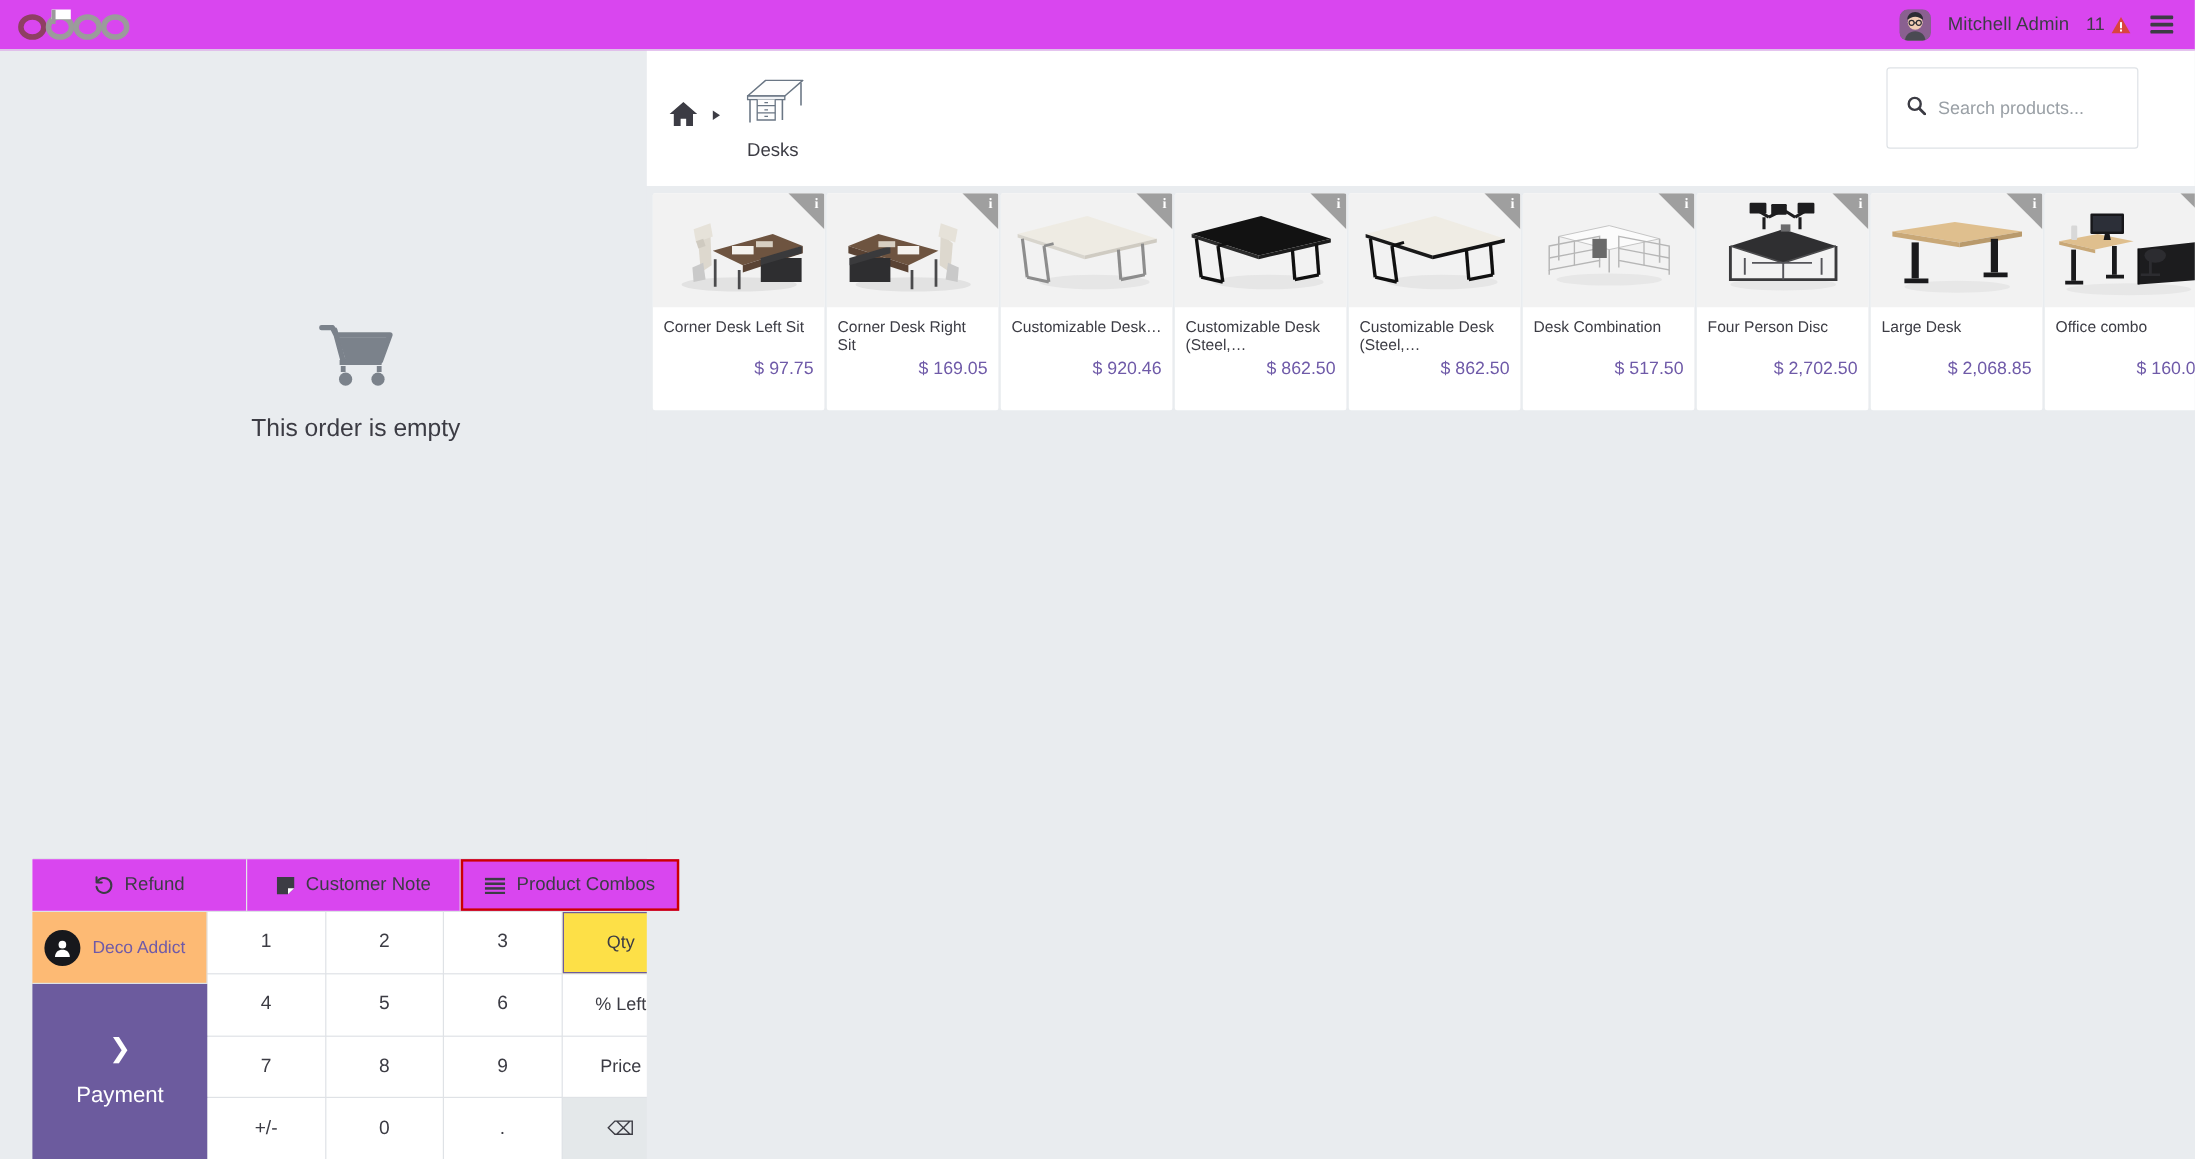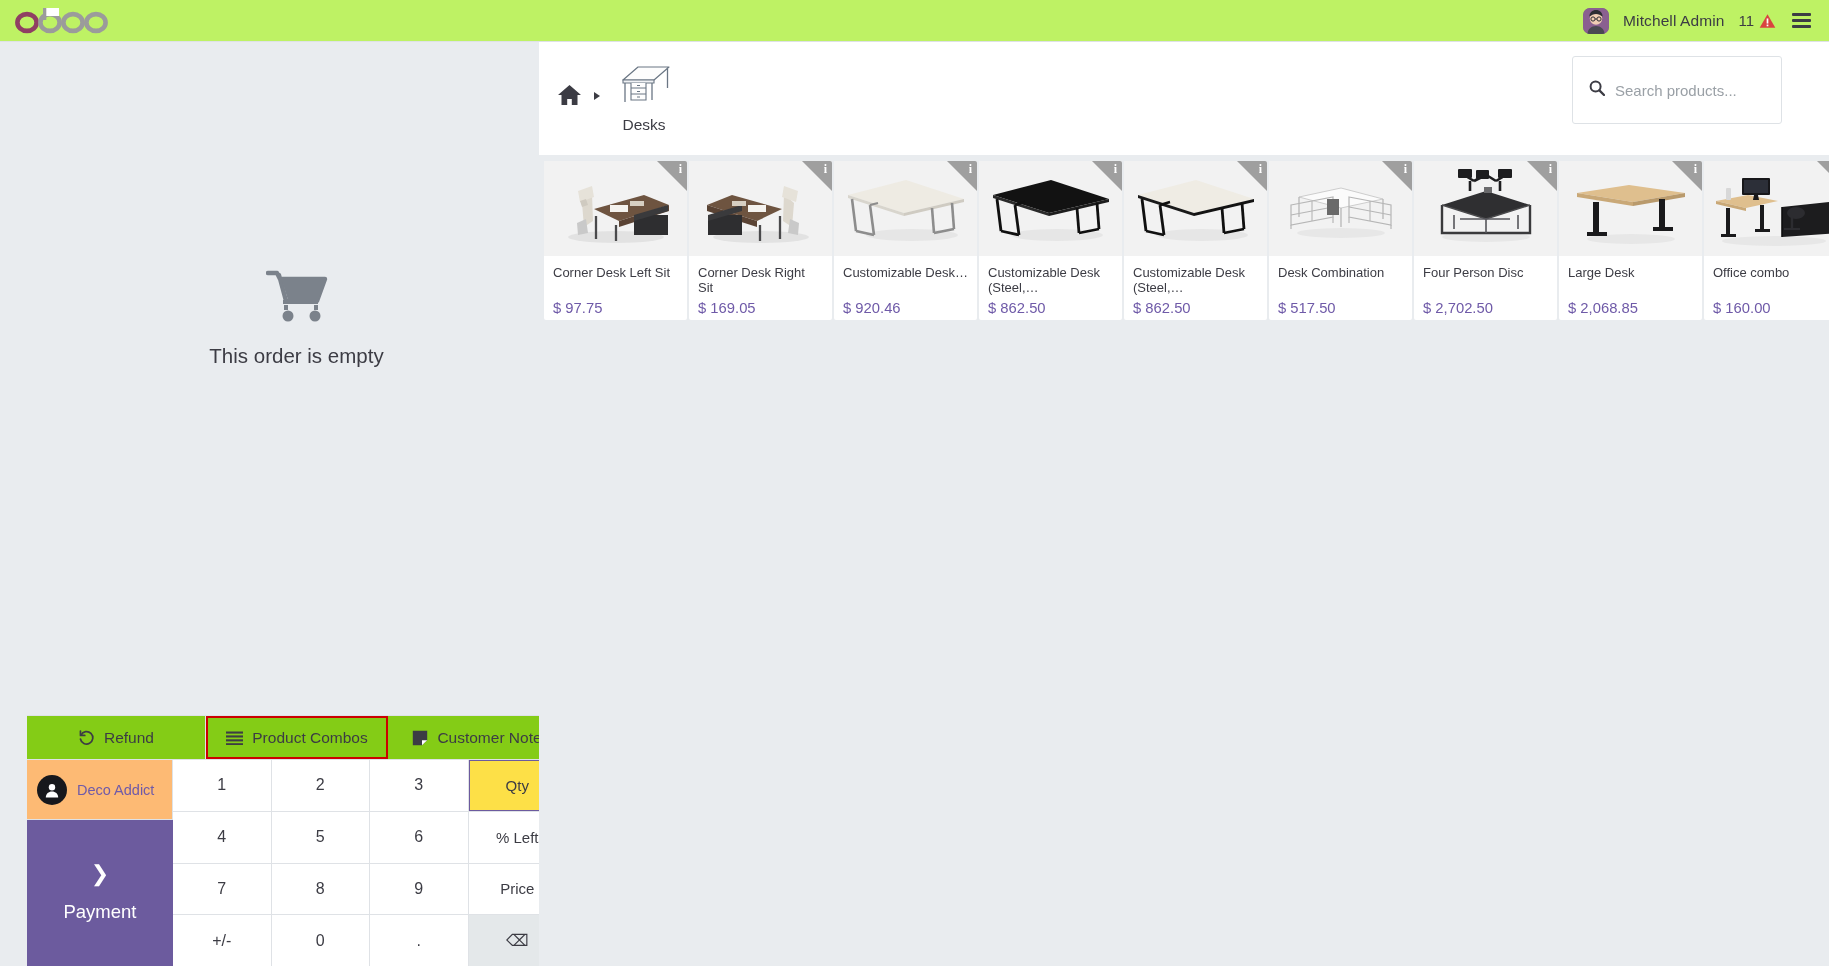--- a/index.html
+++ b/index.html
@@ -7,21 +7,21 @@
     width: 1829px; height: 966px;
     font-family: "Liberation Sans", sans-serif;
     background: #e9ecef;
     overflow: hidden;
   }
 
   
   .navbar {
     position: absolute; top: 0; left: 0;
     width: 1829px; height: 42px;
-    background: #bef264;
+    background: #d946ef;
     border-bottom: 1px solid #dee2e6;
     display: flex; align-items: center;
     z-index: 20;
   }
   .brand { margin-left: 14px; display: flex; align-items: center; }
   .brand svg { display: block; }
   .nav-right {
     margin-left: auto; display: flex; align-items: center;
     gap: 14px; padding-right: 16px;
   }
@@ -56,21 +56,21 @@
 
   
   .ctrl-row {
     display: flex; height: 44px;
     background: #ffffff;
     border-top: 1px solid #dee2e6;
   }
   .ctrl-btn {
     flex: 1; display: flex; align-items: center; justify-content: center;
     gap: 9px; font-size: 15.5px; color: #3c3c44;
-    background: #84cc16; cursor: pointer;
+    background: #d946ef; cursor: pointer;
     border-right: 1px solid #e3e5e8;
     position: relative;
   }
   .ctrl-btn:last-child { border-right: none; }
   .ctrl-btn.flagged {
     border: 2.5px solid #cc0000;
     z-index: 3;
   }
   .ctrl-ico { display: flex; align-items: center; }
 
@@ -196,21 +196,22 @@
   }
   .pname {
     font-size: 13px; color: #3c3c44;
     line-height: 1.18;
     padding: 9px 9px 0 9px;
     height: 40px;
     overflow: hidden;
   }
   .pprice {
     font-size: 14.8px; color: #6f5aa8;
-    padding: 4px 9px 4px 9px;
+    padding: 4px 9px 26px 9px;
+    text-align: right;
   }
 </style>
 </head>
 <body>
 
 <div class="navbar">
   <div class="brand">
     <svg width="96" height="26" viewBox="0 0 96 26" xmlns="http://www.w3.org/2000/svg">
       <g fill="none" stroke-width="4.6">
         <ellipse cx="13" cy="14.5" rx="9.6" ry="8.4" stroke="#8f3f63"></ellipse>
@@ -270,39 +271,39 @@
   <div class="ctrl-row">
     <div class="ctrl-btn">
       <span class="ctrl-ico">
         <svg width="17" height="17" viewBox="0 0 18 18">
           <path d="M3.2 6.4 A6.6 6.6 0 1 1 2.6 10.6" fill="none" stroke="#3c3c44" stroke-width="1.8" stroke-linecap="round"></path>
           <path d="M2.6 2.2 V6.8 H7.2" fill="none" stroke="#3c3c44" stroke-width="1.8" stroke-linecap="round" stroke-linejoin="round"></path>
         </svg>
       </span>
       <span>Refund</span>
     </div>
+    <div class="ctrl-btn">
+      <span class="ctrl-ico">
+        <svg width="16" height="16" viewBox="0 0 16 16">
+          <path d="M0.8 0.8 H15.2 V10.2 L10 15.2 H0.8 Z" fill="#3c3c44"></path>
+          <path d="M10 15.2 V10.2 H15.2 Z" fill="#ffffff"></path>
+        </svg>
+      </span>
+      <span>Customer Note</span>
+    </div>
     <div class="ctrl-btn flagged">
       <span class="ctrl-ico">
         <svg width="17" height="14" viewBox="0 0 17 14">
           <rect x="0" y="0.5" width="17" height="2.1" fill="#3c3c44"></rect>
           <rect x="0" y="4.4" width="17" height="2.1" fill="#3c3c44"></rect>
           <rect x="0" y="8.3" width="17" height="2.1" fill="#3c3c44"></rect>
           <rect x="0" y="12.2" width="17" height="2.1" fill="#3c3c44"></rect>
         </svg>
       </span>
       <span>Product Combos</span>
-    </div>
-    <div class="ctrl-btn">
-      <span class="ctrl-ico">
-        <svg width="16" height="16" viewBox="0 0 16 16">
-          <path d="M0.8 0.8 H15.2 V10.2 L10 15.2 H0.8 Z" fill="#3c3c44"></path>
-          <path d="M10 15.2 V10.2 H15.2 Z" fill="#ffffff"></path>
-        </svg>
-      </span>
-      <span>Customer Note</span>
     </div>
   </div>
 
   <div class="pay-grid">
     <div class="left-col">
       <div class="cust-btn">
         <span class="cust-avatar">
           <svg width="16" height="16" viewBox="0 0 16 16">
             <circle cx="8" cy="5.2" r="3.2" fill="#ffffff"></circle>
             <path d="M1.8 15.5 c0-4 2.8-6.1 6.2-6.1 s6.2 2.1 6.2 6.1 z" fill="#ffffff"></path>

